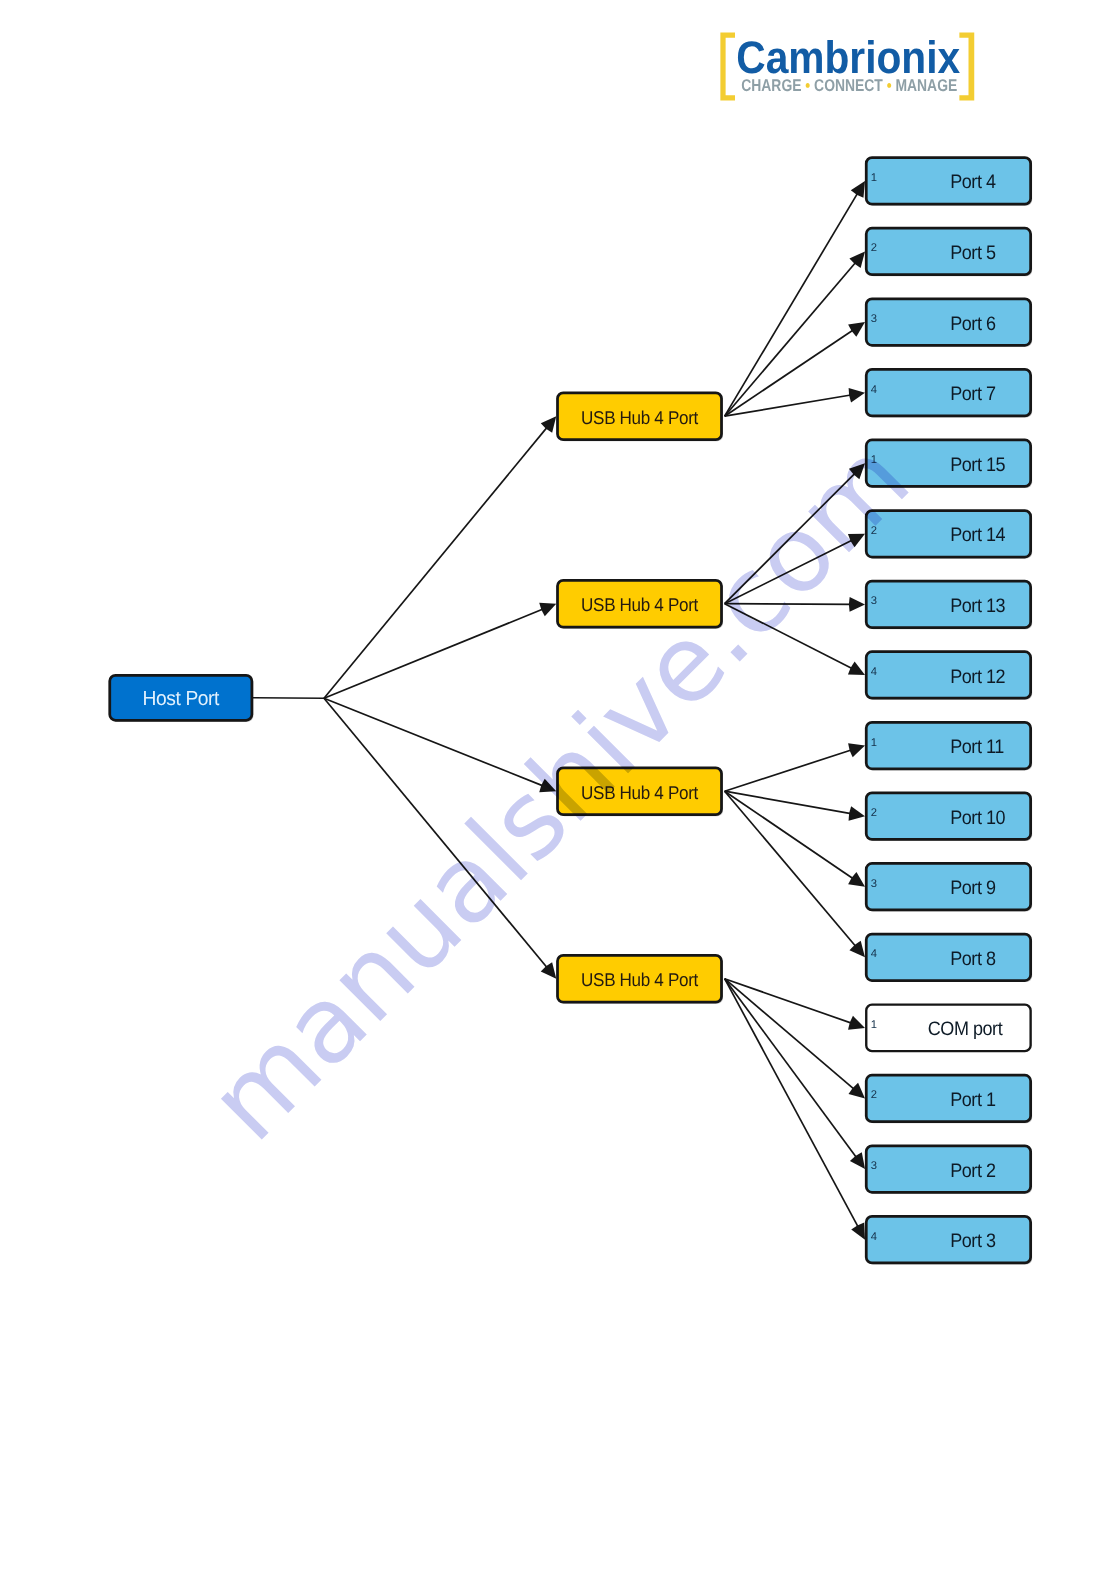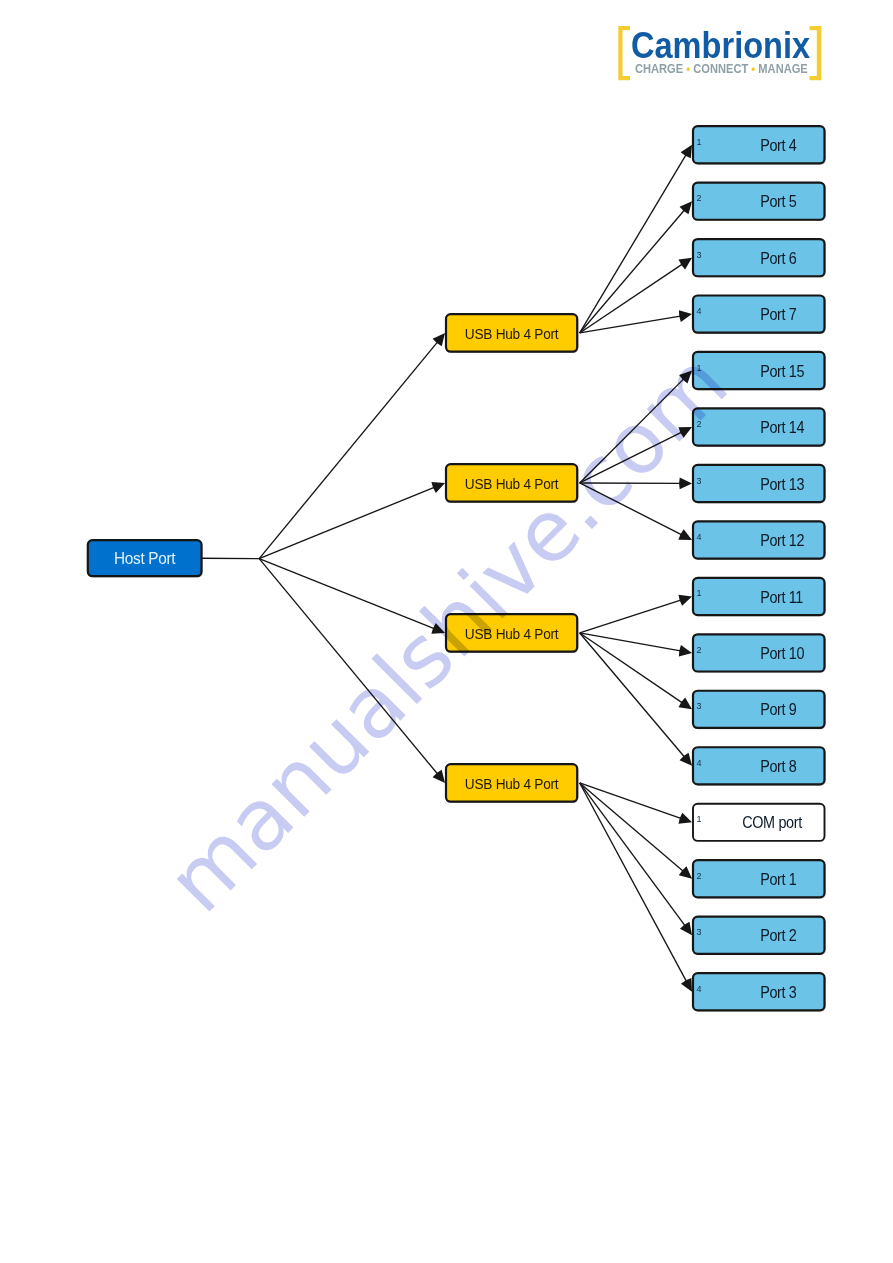--- a/index.html
+++ b/index.html
@@ -1,19 +1,19 @@
 <!DOCTYPE html>
 <html><head>
 <meta charset="utf-8">
 <title>Diagram</title>
 <style>
   html,body{margin:0;padding:0;background:#fff;}
   body{width:893px;height:1263px;font-family:"Liberation Sans",sans-serif;overflow:hidden;}
   #page{position:relative;width:893px;height:1263px;background:#fff;}
-  #logo{position:absolute;left:616px;top:20px;width:212px;height:64px;}
+  #logo{position:absolute;left:574px;top:20px;width:212px;height:64px;}
   #logo .brand{position:absolute;left:15.2px;top:7.8px;font-family:"Liberation Sans",sans-serif;font-weight:bold;font-size:36.5px;line-height:1;white-space:nowrap;transform:scaleX(0.892);transform-origin:0 0;}
   #logo .tagline{position:absolute;left:19.0px;top:42.1px;font-family:"Liberation Sans",sans-serif;font-weight:bold;font-size:13.6px;line-height:1;white-space:nowrap;transform:scaleX(0.818);transform-origin:0 0;}
   .wm{position:absolute;left:0;top:0;width:893px;height:1263px;pointer-events:none;}
   svg{position:absolute;left:0;top:0;}
 </style>
 </head>
 <body>
 
 <div id="page">
 

